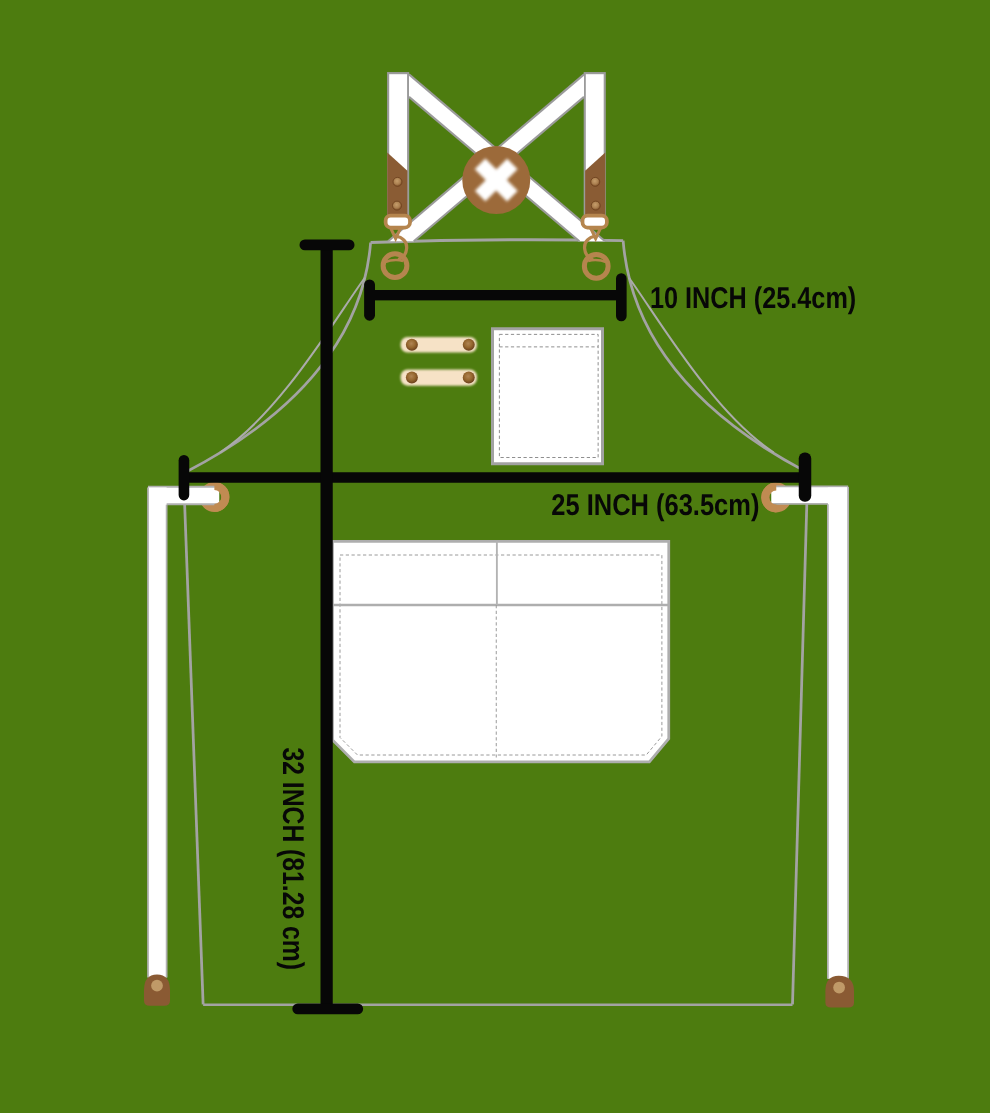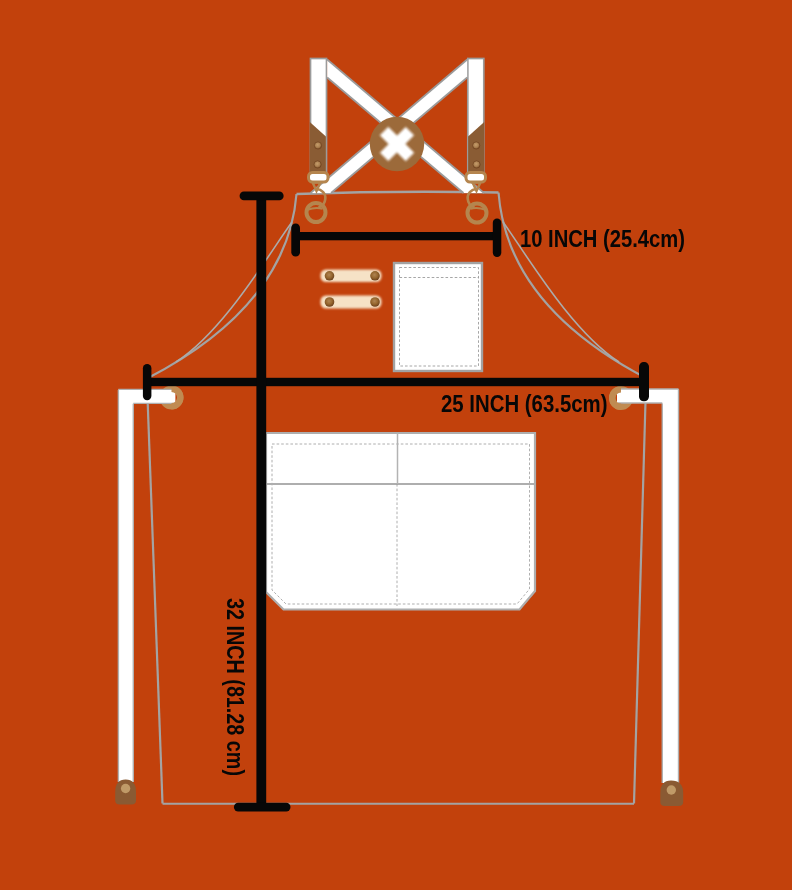--- a/index.html
+++ b/index.html
@@ -1,16 +1,16 @@
 <!DOCTYPE html>
 <html><head>
 <meta charset="utf-8">
 <style>
   html,body{margin:0;padding:0;background:#ffffff;}
-  #page{position:relative;width:792px;height:890px;background:#c2410c;overflow:hidden;
+  #page{position:relative;width:792px;height:890px;background:#4d7c0f;overflow:hidden;
         font-family:"Liberation Sans", sans-serif;}
 </style>
 </head>
 <body>
 <div id="page">
 <svg width="792" height="890" viewBox="0 0 792 890" xmlns="http://www.w3.org/2000/svg">
   <defs>
     <filter id="soft" x="-20%" y="-20%" width="140%" height="140%">
       <feGaussianBlur stdDeviation="0.9"></feGaussianBlur>
     </filter>

